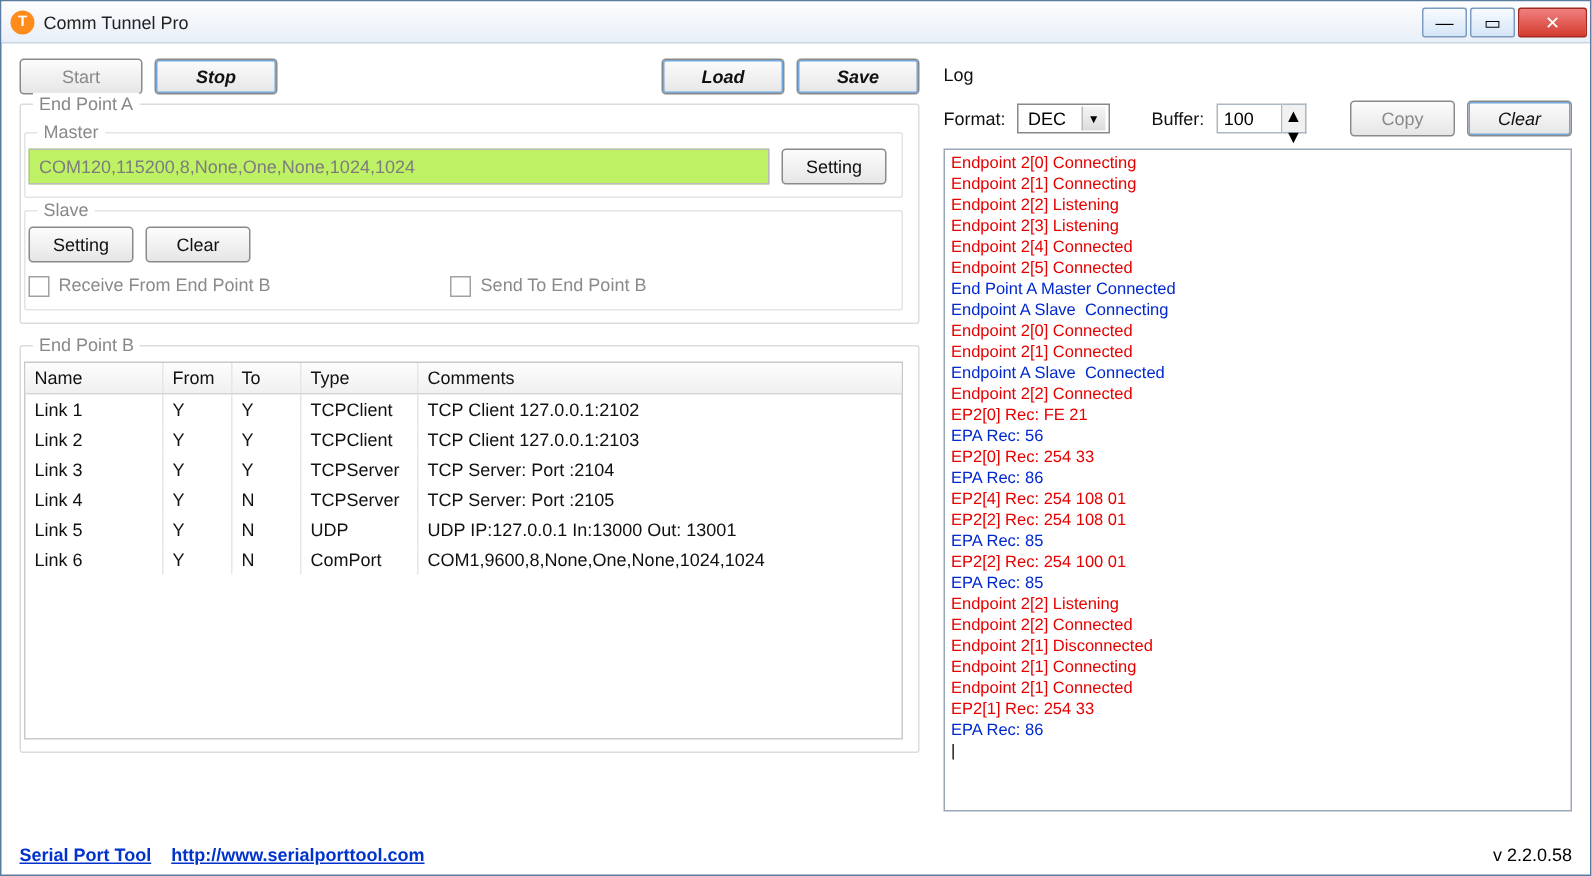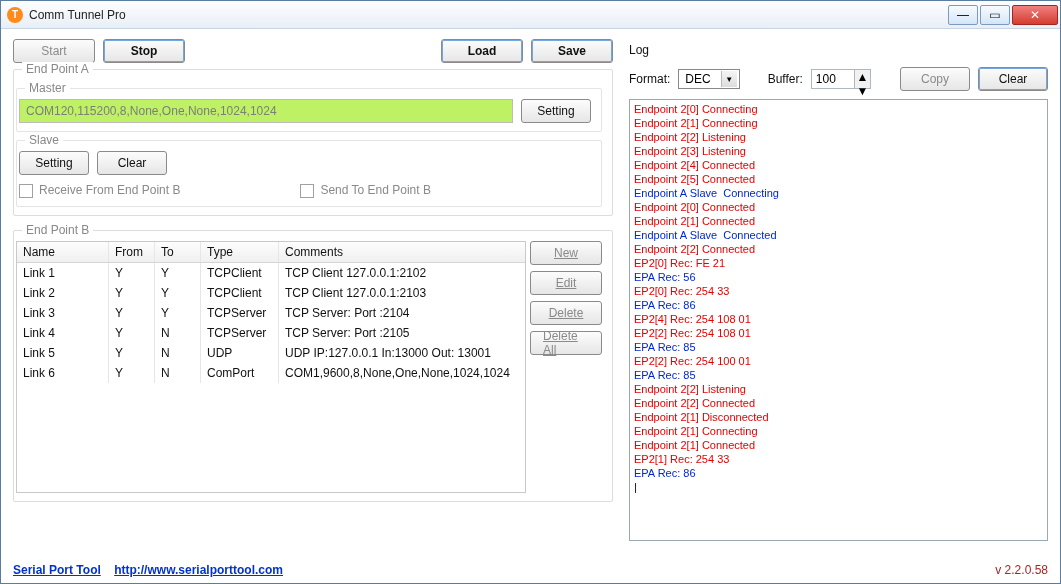--- a/index.html
+++ b/index.html
@@ -8,21 +8,21 @@
 .titlebar { height: 28px; background: linear-gradient(#fdfdfe, #e9eff7); display: flex; align-items: center; padding-left: 6px; border-bottom: 1px solid #c9d5e3; }
 .titlebar .icon { width: 16px; height: 16px; border-radius: 50%; background: #ff8c1a; display: flex; align-items: center; justify-content: center; color: #fff; font-size: 10px; font-weight: bold; margin-right: 6px; }
 .titlebar .title { flex: 1; color: #222; }
 .winbtns { display: flex; height: 20px; margin-right: 2px; }
 .winbtn { width: 30px; height: 20px; border: 1px solid #7d9bc1; margin-left: 2px; display: flex; align-items: center; justify-content: center; background: linear-gradient(#f7fbff, #d5e5f7); border-radius: 2px; }
 .winbtn.close { width: 46px; background: linear-gradient(#f08080, #d43c2e); border-color: #a02820; color: #fff; }
 .client { position: absolute; top: 28px; left: 0; right: 0; bottom: 0; padding: 10px 12px; }
 .row { display: flex; align-items: center; gap: 8px; }
 .btn { height: 24px; min-width: 70px; padding: 0 12px; border: 1px solid #8a8a8a; background: linear-gradient(#fcfcfc, #e6e6e6); border-radius: 3px; display: inline-flex; align-items: center; justify-content: center; cursor: pointer; color: #111; }
 .btn.wide { width: 82px; font-weight: bold;}
-.btn.def { box-shadow: 0 0 0 1px #73a7dd inset; }
+.btn.def { box-shadow: 0 0 0 1px #73a7dd inset; font-style: italic; }
 .btn.dis { color: #8a8a8a; box-shadow:none; font-weight:normal;}
 .field { border: 1px solid #bcbcbc; background: #fff; height: 24px; padding: 2px 6px; display: flex; align-items: center; color: #333; }
 .field.dis { background: #bef264; color: #7d7d7d; }
 .group { border: 1px solid #dcdcdc; border-radius: 2px; margin-top: 6px; padding: 10px 10px 8px 2px; position: relative; }
 .group > .legend { position: absolute; top: -8px; left: 8px; background: #fff; padding: 0 4px; color: #888; font-size: 12px; }
 .group.sub { border: 1px solid #e4e4e4; margin-top: 8px; }
 .chk { width: 14px; height: 14px; border: 1px solid #a1a1a1; background: #fff; display: inline-block; vertical-align: middle; margin-right: 6px; }
 .left { width: 600px; float: left; }
 .right { margin-left: 616px; }
 .table { border: 1px solid #c9c9c9; height: 252px; background: #fff; }
@@ -145,26 +145,20 @@
                 </div>
                 <div class="tr">
                   <div class="td th1">Link 6</div>
                   <div class="td th2">Y</div>
                   <div class="td th3">N</div>
                   <div class="td th4">ComPort</div>
                   <div class="td th5">COM1,9600,8,None,One,None,1024,1024</div>
                 </div>
               </div>
           </div>
-          <div class="epb-btns">
-            <div class="btn dis">New</div>
-            <div class="btn dis">Edit</div>
-            <div class="btn dis">Delete</div>
-            <div class="btn dis">Delete All</div>
-          </div>
         </div>
       </div>
     </div>
 
     <div class="right">
       <div class="lblk" style="margin-top:4px;margin-bottom:10px">Log</div>
       <div class="row" style="margin-bottom:8px">
         <span class="lblk">Format:</span>
         <span class="select">
           <span>DEC</span>
@@ -183,20 +177,21 @@
         <div class="btn dis" style="width:70px">Copy</div>
         <div class="btn def" style="width:70px">Clear</div>
       </div>
       <div class="logbox" id="logbox">
           <div class="logline red">Endpoint 2[0] Connecting</div>
           <div class="logline red">Endpoint 2[1] Connecting</div>
           <div class="logline red">Endpoint 2[2] Listening</div>
           <div class="logline red">Endpoint 2[3] Listening</div>
           <div class="logline red">Endpoint 2[4] Connected</div>
           <div class="logline red">Endpoint 2[5] Connected</div>
+          <div class="logline blue">End Point A Master Connected</div>
           <div class="logline blue">Endpoint A Slave  Connecting</div>
           <div class="logline red">Endpoint 2[0] Connected</div>
           <div class="logline red">Endpoint 2[1] Connected</div>
           <div class="logline blue">Endpoint A Slave  Connected</div>
           <div class="logline red">Endpoint 2[2] Connected</div>
           <div class="logline red">EP2[0] Rec: FE 21</div>
           <div class="logline blue">EPA Rec: 56</div>
           <div class="logline red">EP2[0] Rec: 254 33</div>
           <div class="logline blue">EPA Rec: 86</div>
           <div class="logline red">EP2[4] Rec: 254 108 01</div>
@@ -214,16 +209,16 @@
           <div class="logline">|</div>
         </div>
     </div>
 
     <div class="footer">
       <span>
         <span class="link">Serial Port Tool</span>
         &nbsp;&nbsp;
         <span class="link">http://www.serialporttool.com</span>
       </span>
-      <span style="color:#b91c1c">v 2.2.0.58</span>
+      <span style="color:#000000">v 2.2.0.58</span>
     </div>
   </div>
 </div>
 
 </body></html>

